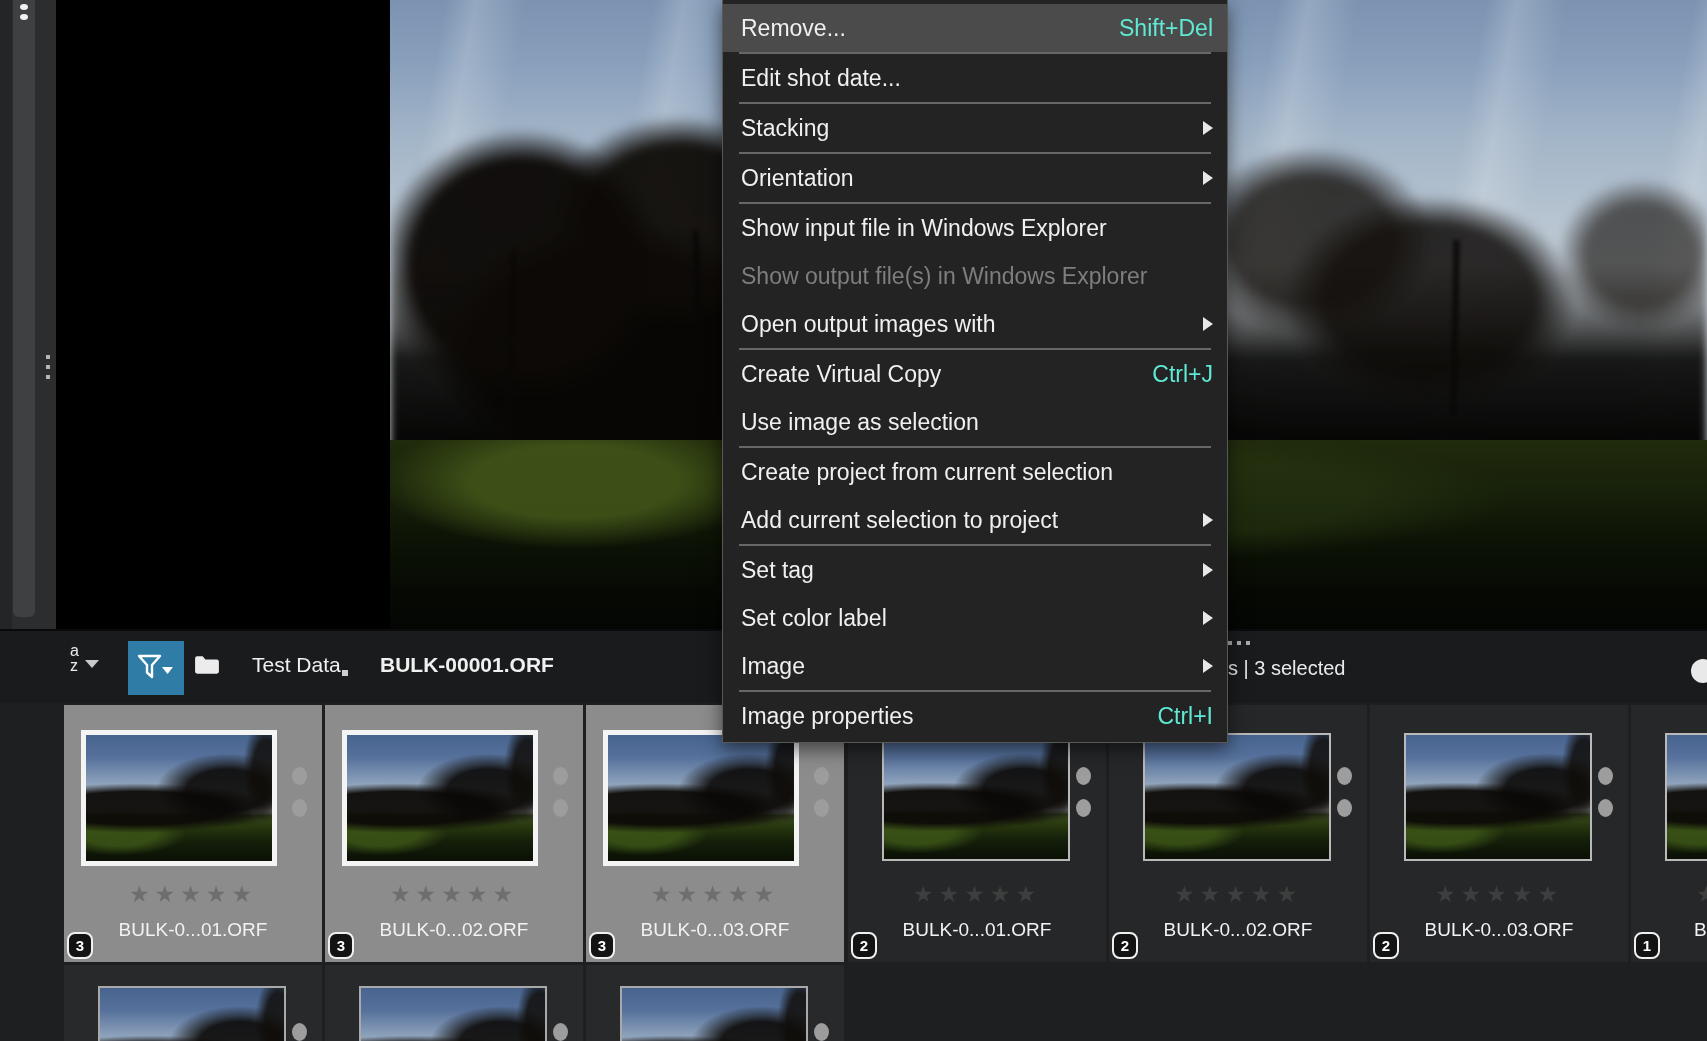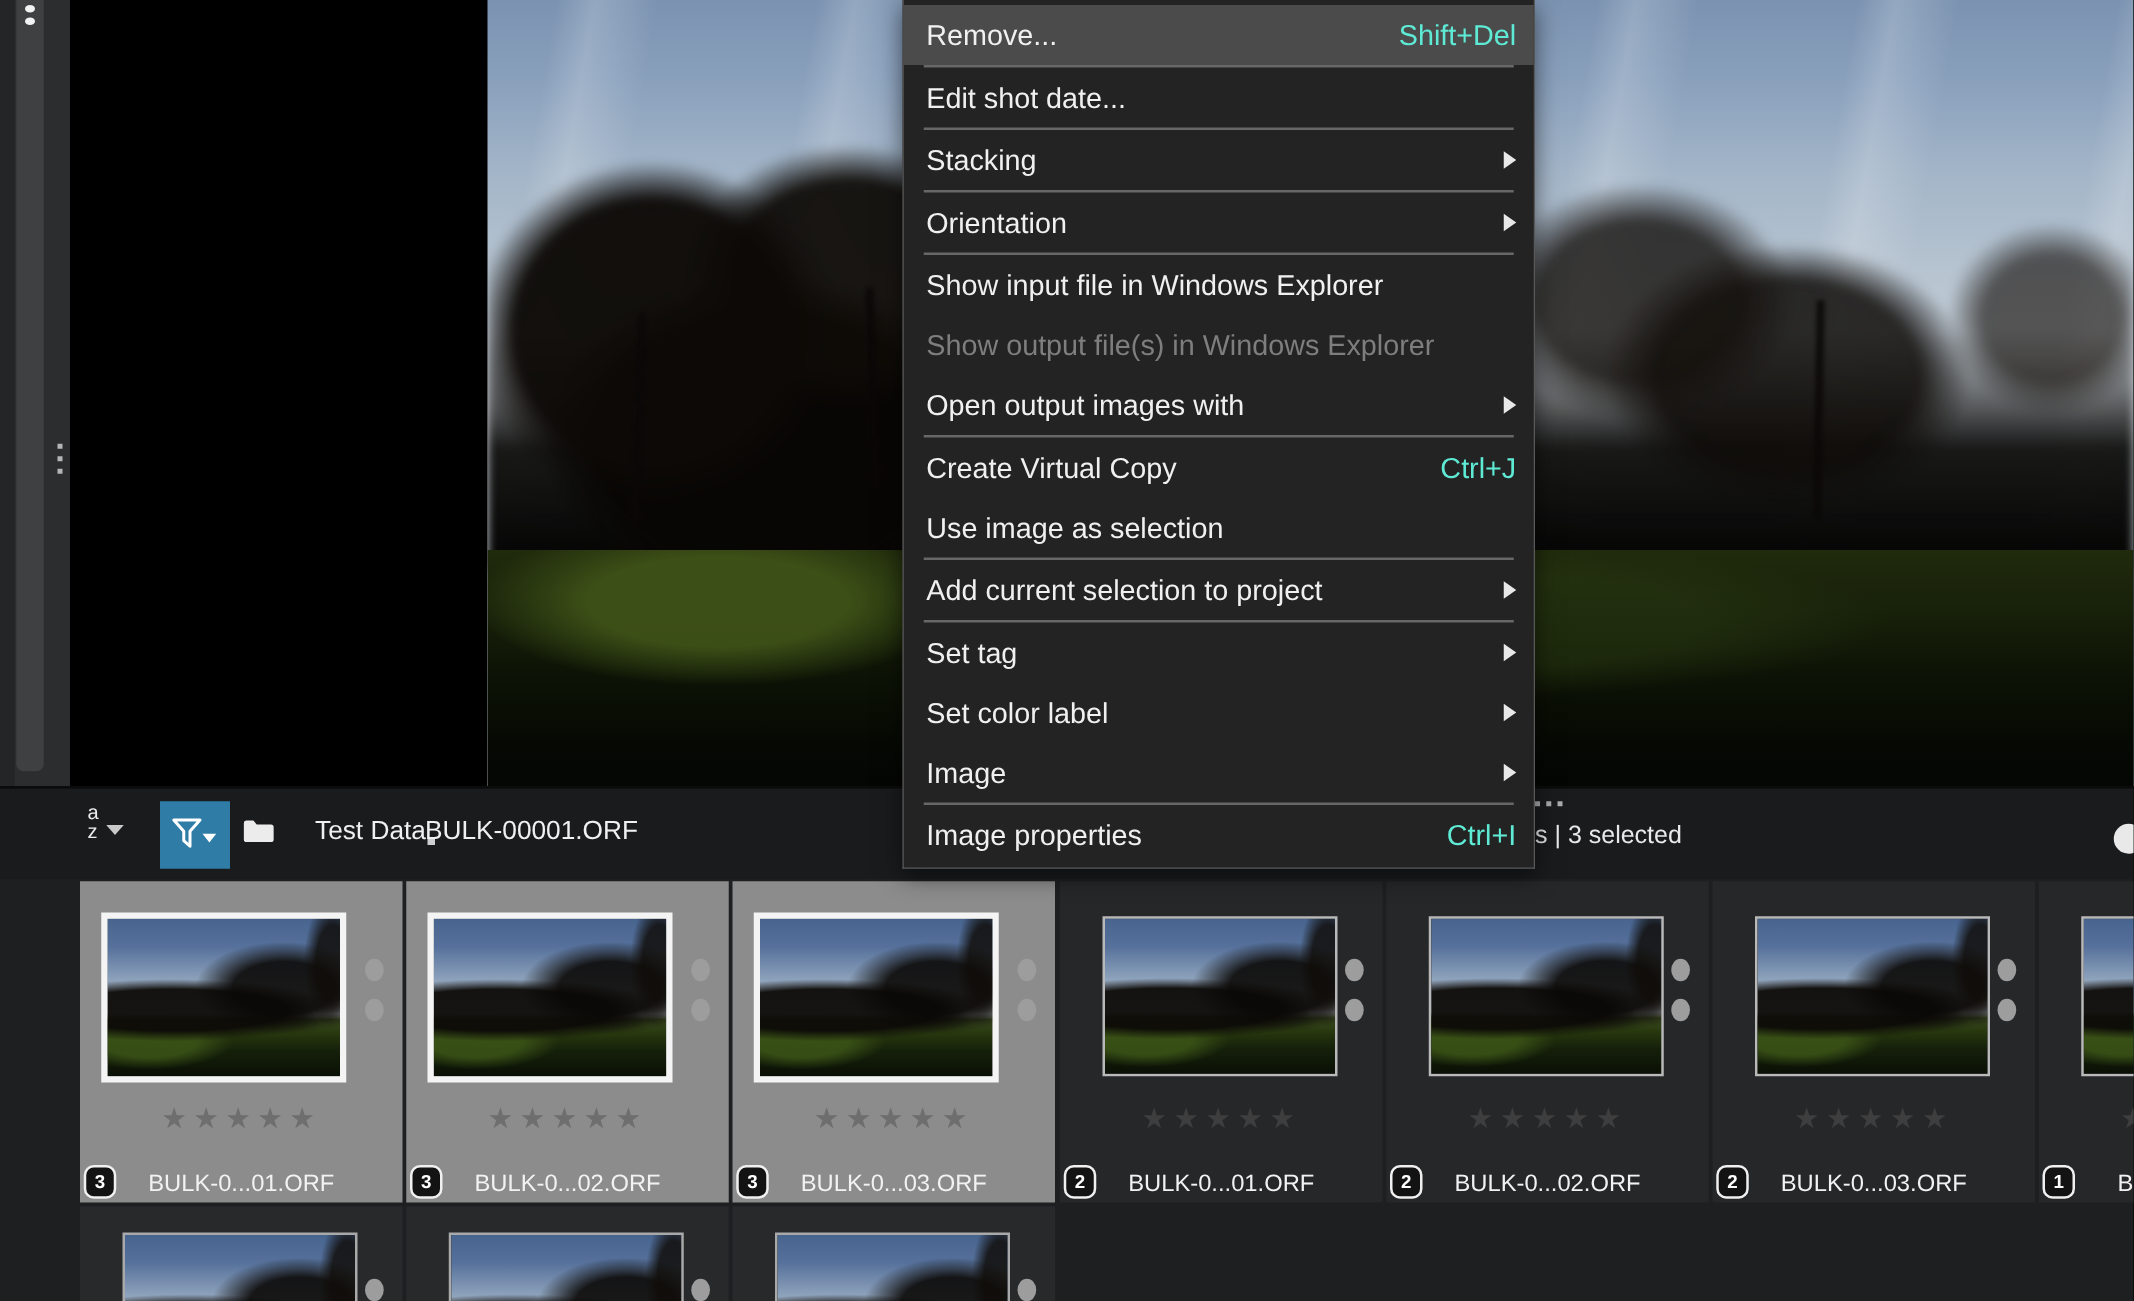--- a/index.html
+++ b/index.html
@@ -70,21 +70,21 @@
     radial-gradient(ellipse 45% 22% at 18% 78%,rgba(58,82,22,.9) 0 45%,rgba(58,82,22,0) 80%),
     linear-gradient(180deg,#47648f 0%,#56719b 18%,#8ba0ba 38%,#b6c2cf 52%,#c8cfd7 60%,#3a4a20 64%,#27370e 73%,#15200a 84%,#0a1005 100%);}
   .ind-dot{position:absolute;left:228px;width:15px;height:18px;border-radius:50%;background:#9d9d9d;}
   .d1{top:62px;}.d2{top:94px;}
   .r2 .d1{top:58px;}
   .stars{position:absolute;left:0;top:176px;width:100%;text-align:center;font-size:23px;letter-spacing:5px;}
   .sel .stars{color:#6e6e6e;}
   .unsel .stars{color:#3e3e3e;}
   .badge{position:absolute;left:3px;top:227px;width:22px;height:23px;background:#131313;border:2px solid #f0f0f0;border-radius:8px;
     display:flex;align-items:center;justify-content:center;font-size:15px;font-weight:bold;color:#fff;}
-  .fname{position:absolute;left:0;top:232px;width:100%;text-align:center;font-size:19px;color:#f2f2f2;white-space:nowrap;}
+  .fname{position:absolute;left:0;top:214px;width:100%;text-align:center;font-size:19px;color:#f2f2f2;white-space:nowrap;}
   .fname.partial{text-align:left;padding-left:63px;box-sizing:border-box;}
 
   
   .ctx-menu{position:absolute;left:722px;top:0;width:506px;background:#232323;border:1px solid #585858;border-top:none;
     padding:4px 0 2px 0;box-sizing:border-box;box-shadow:0 6px 18px rgba(0,0,0,.55);}
   .mi{height:48px;display:flex;align-items:center;padding:0 14px 0 18px;font-size:23px;color:#f0f0f0;cursor:pointer;}
   .mi .lbl{flex:0 1 auto;}
   .mi .sc{margin-left:auto;font-size:23px;color:#5eead4;}
   .mi .sub{margin-left:auto;width:0;height:0;border-top:7px solid transparent;border-bottom:7px solid transparent;border-left:10px solid #e8e8e8;}
   .mi.hl{background:#4b4b4b;}
@@ -138,21 +138,21 @@
         </svg>
       </div>
 
       <div class="folder-ico">
         <svg width="26" height="20" viewBox="0 0 24 18">
           <path d="M1 3 q0 -2 2 -2 h5 l2.5 3 H21 q2 0 2 2 v9 q0 2 -2 2 H3 q-2 0 -2 -2 Z" fill="#ececec"></path>
         </svg>
       </div>
       <span class="path-name" style="left:228px;margin-left:24px;">Test Data</span>
       <span class="path-sep"></span>
-      <span class="path-name" style="left:340px;">BULK-00001.ORF</span>
+      <span class="path-name" style="left:380px;font-weight:bold;">BULK-00001.ORF</span>
 
       <div class="split-dots">
         <i style="left:0;"></i>
         <i style="left:9px;"></i>
         <i style="left:18px;"></i>
       </div>
       <span class="sel-status">s | 3 selected</span>
       <div class="knob"></div>
     </div>
 
@@ -286,20 +286,23 @@
     <div class="mdiv"></div>
     <div class="mi">
       <span class="lbl">Create Virtual Copy</span>
       <span class="sc">Ctrl+J</span>
     </div>
     <div class="mi">
       <span class="lbl">Use image as selection</span>
     </div>
     <div class="mdiv"></div>
     <div class="mi">
+      <span class="lbl">Create project from current selection</span>
+    </div>
+    <div class="mi">
       <span class="lbl">Add current selection to project</span>
       <span class="sub"></span>
     </div>
     <div class="mdiv"></div>
     <div class="mi">
       <span class="lbl">Set tag</span>
       <span class="sub"></span>
     </div>
     <div class="mi">
       <span class="lbl">Set color label</span>

